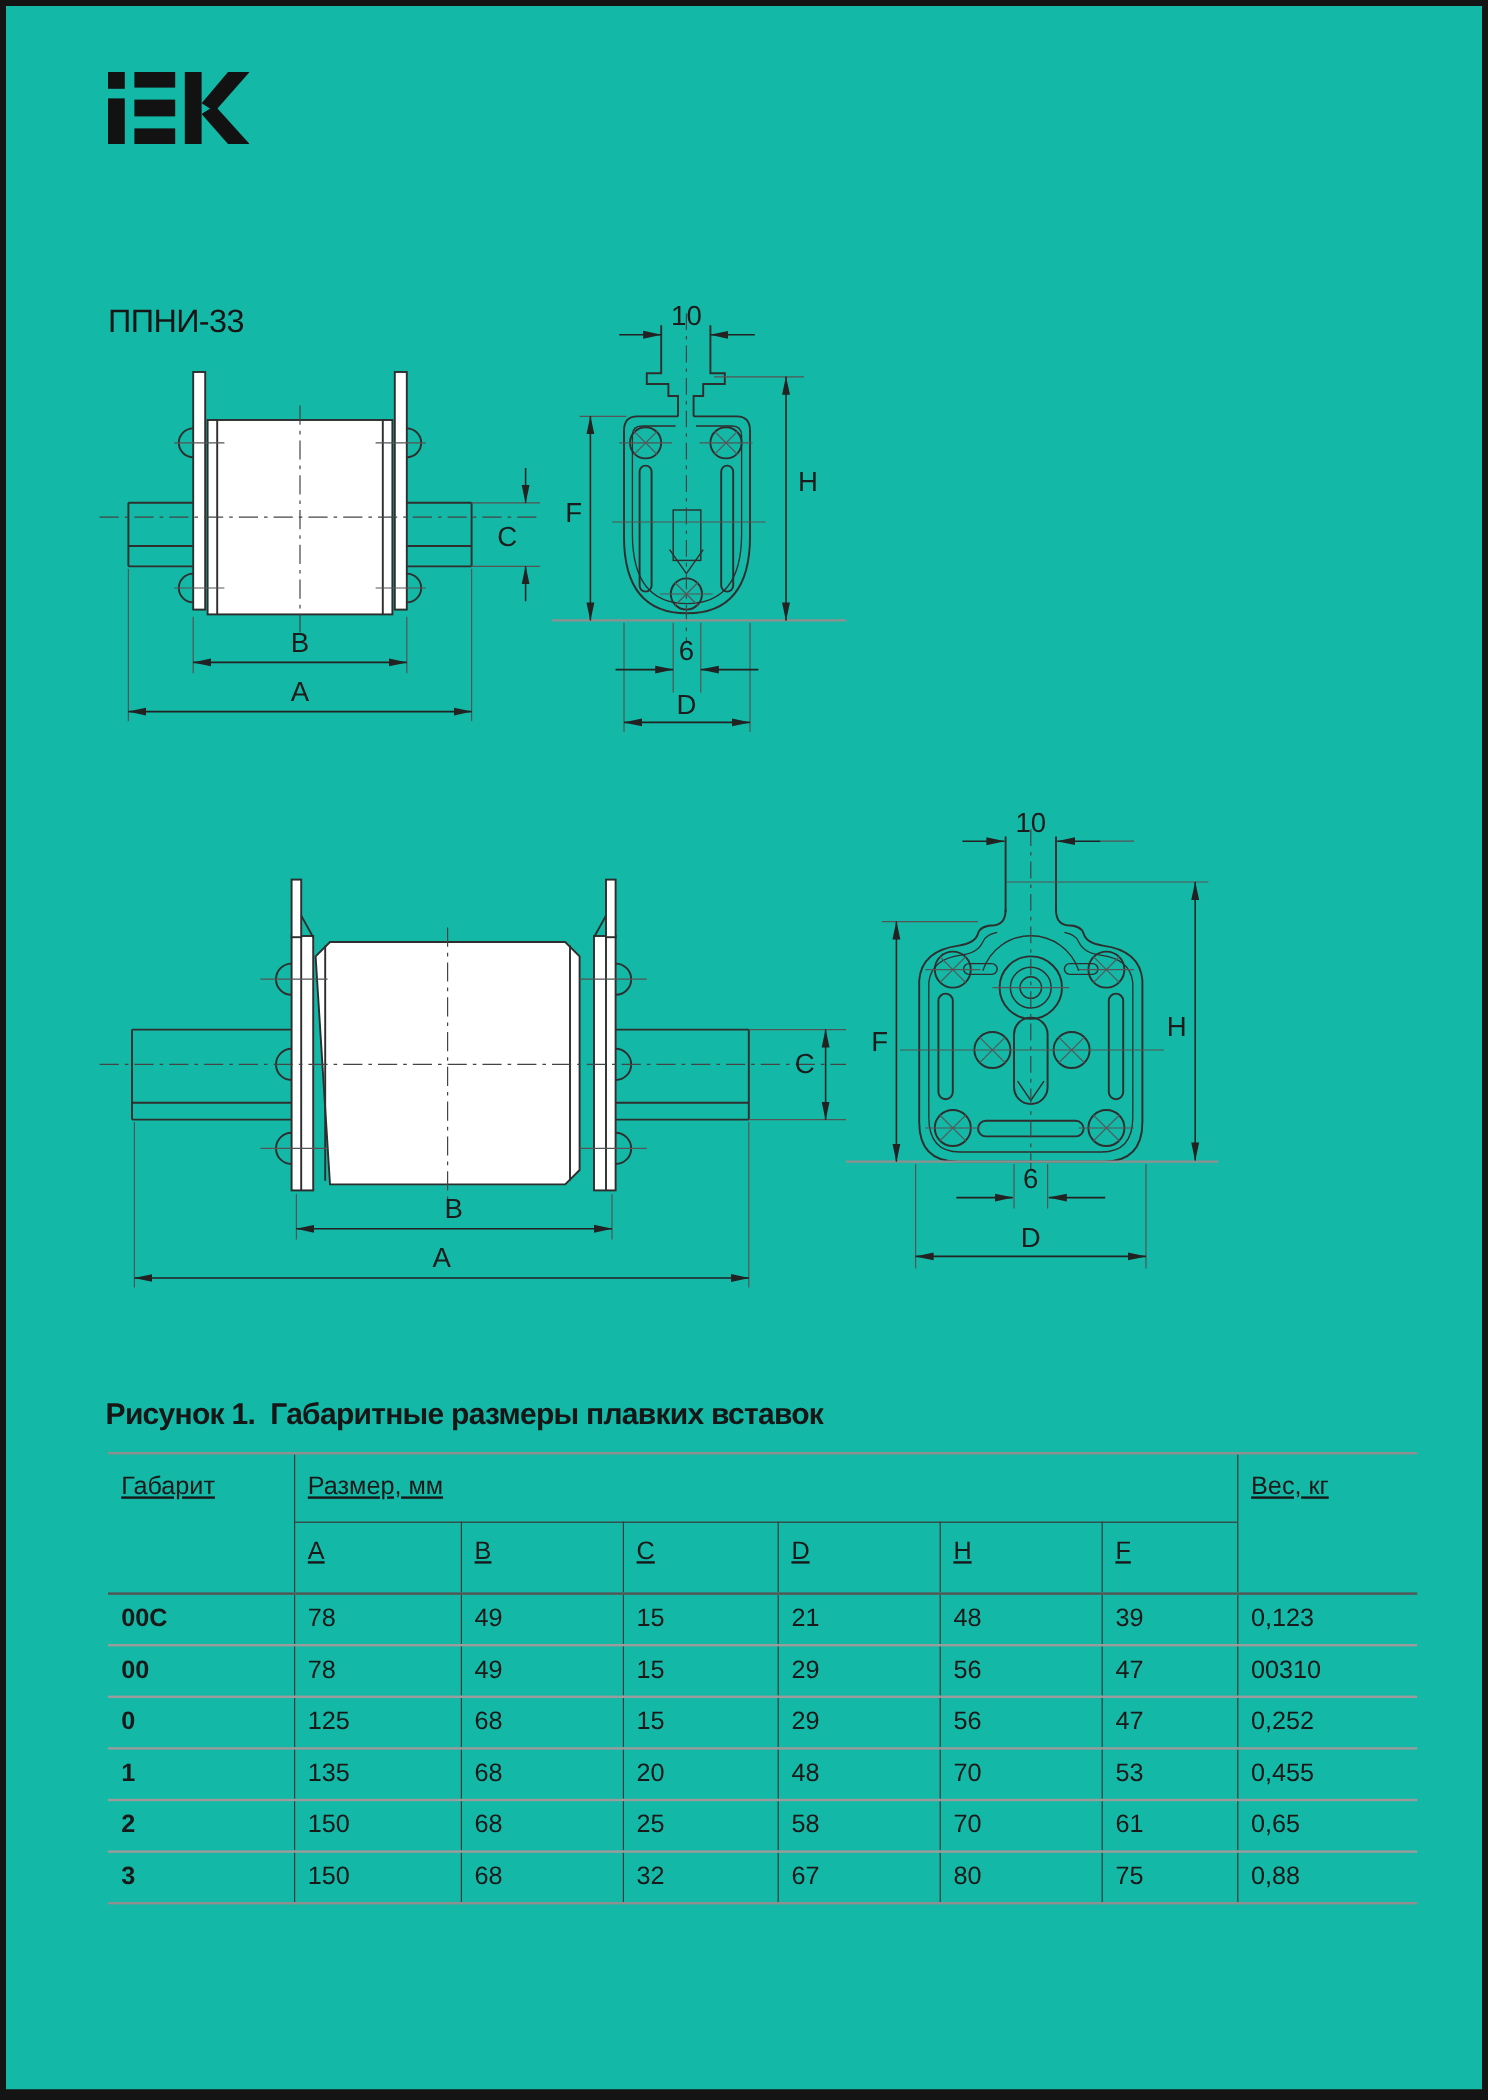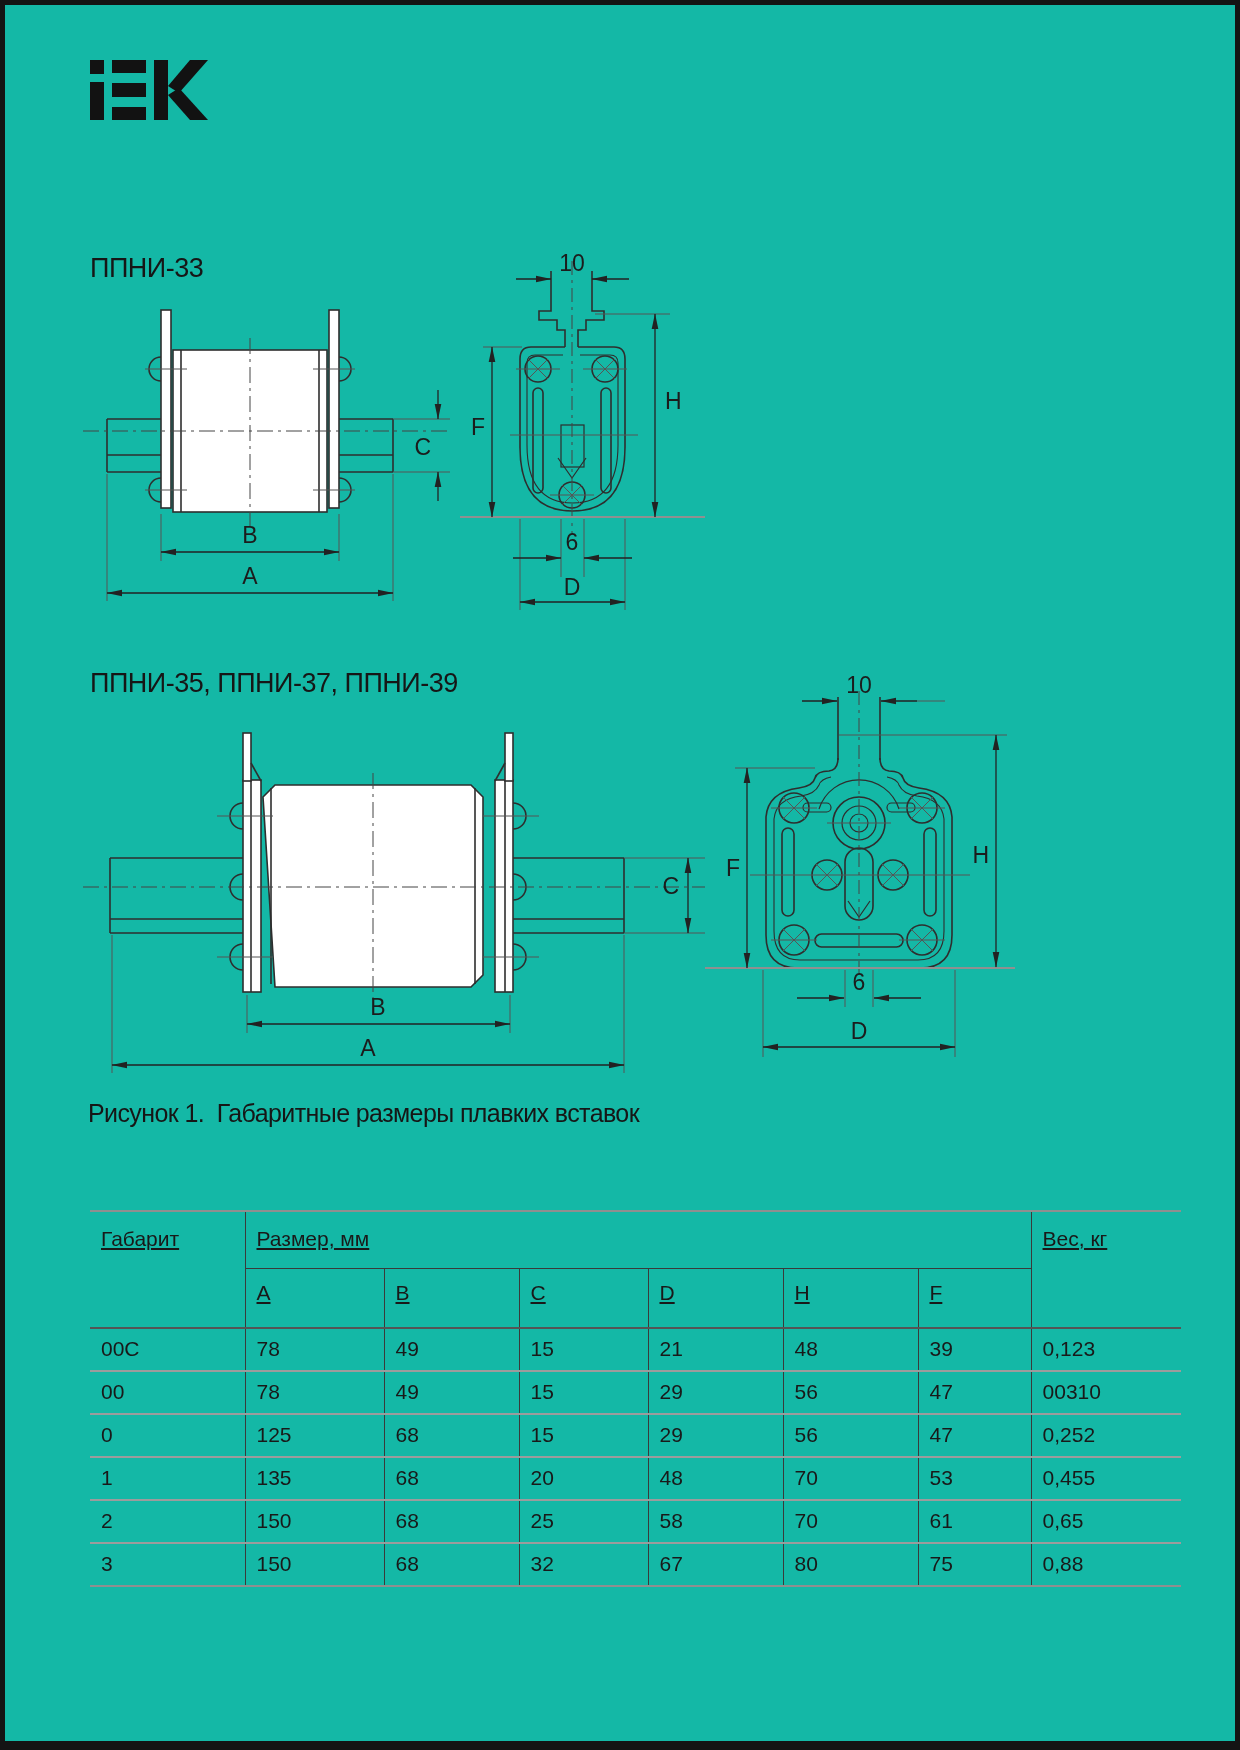--- a/index.html
+++ b/index.html
@@ -48,21 +48,21 @@
     padding:0 0 0 11px;
     white-space:nowrap;
   }
   .dim-table th{vertical-align:top;padding-top:15px;text-decoration:underline;}
   .dim-table .h1{height:57px;}
   .dim-table .h2 th{height:46px;padding-top:12px;border-left:1px solid #3a3a3a;border-bottom:2px solid #555;}
   th.gab{border-bottom:2px solid #555;}
   th.size{border-left:1px solid #3a3a3a;border-bottom:1px solid #3a3a3a;margin-top:40px;}
   th.wt{border-left:1px solid #3a3a3a;border-bottom:2px solid #555;}
   .dim-table td{height:41px;vertical-align:middle;border-left:1px solid #3a3a3a;}
-  .dim-table td.gc{border-left:none;}
+  .dim-table td.gc{border-left:none;font-weight:bold;}
   .dim-table tbody tr + tr td{border-top:2px solid #9c9c9c;}
 </style>
 </head>
 <body>
 
 <div class="page">
 
   <svg class="abs" style="left:85px;top:55px;" width="118" height="60" viewBox="0 0 118 60" aria-label="iEK">
     <g fill="#121212">
       <rect x="0" y="0" width="14" height="14"></rect>
@@ -70,22 +70,21 @@
       <rect x="22" y="0" width="34" height="13"></rect>
       <rect x="22" y="23" width="34" height="14"></rect>
       <rect x="22" y="47" width="34" height="13"></rect>
       <rect x="64" y="0" width="14" height="60"></rect>
       <polygon points="78,26 100,0 118,0 89,33"></polygon>
       <polygon points="89,28 118,60 100,60 78,35"></polygon>
     </g>
   </svg>
 
   <div class="abs heading" style="left:85px;top:248px;">ППНИ-33</div>
-  <div class="abs heading" style="left:85px;top:663px;">ППНИ-35, ППНИ-37, ППНИ-39</div>
-  <div class="abs caption" style="left:83px;top:1094px;">Рисунок 1.  Габаритные размеры плавких вставок</div>
+  <div class="abs caption" style="left:83px;top:1160px;font-weight:bold;">Рисунок 1.  Габаритные размеры плавких вставок</div>
 
   <svg class="abs" style="left:75px;top:225px;" width="630" height="390" viewBox="75 225 630 390">
     <defs>
       <marker id="ar1" viewBox="0 0 16 8" refX="15" refY="4" markerWidth="16" markerHeight="8" markerUnits="userSpaceOnUse" orient="auto-start-reverse">
         <path d="M0,0.7 L15.5,4 L0,7.3 Z" fill="#222"></path>
       </marker>
     </defs>
 
     <g fill="none" stroke="#2e2e2e" stroke-width="1.6">
       <rect x="168" y="345" width="154" height="162" fill="#fff"></rect>

